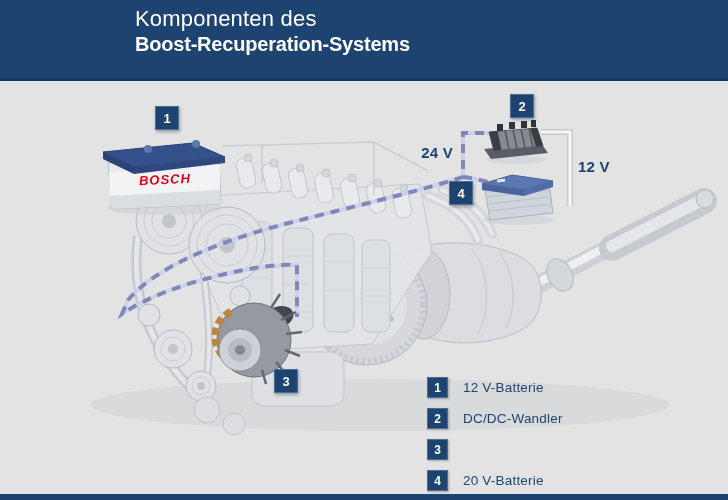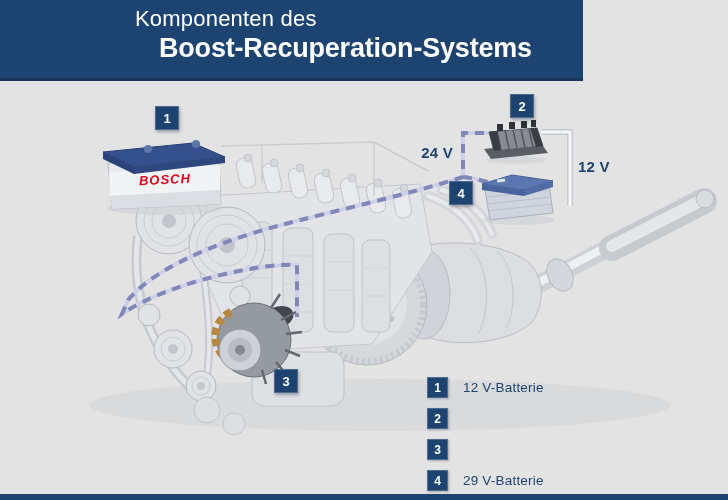--- a/index.html
+++ b/index.html
@@ -1,24 +1,24 @@
 <!DOCTYPE html>
 <html style="--c-navy: #1d4371; --c-background: #e3e3e4; --c-wire: #8287ba; --c-wireLight: #cdd0e6; --c-red: #e2001a;"><head>
 <meta charset="utf-8">
 <style>
   html,body{margin:0;padding:0;}
   body{font-family:"Liberation Sans", sans-serif; background:#9a9a9a;}
   .stage{position:relative; width:728px; height:500px; overflow:hidden;
          background:var(--c-background,#e3e3e4); margin:0 auto;}
   
-  .top-bar{position:absolute; left:0; top:0; width:583px; height:78px;
+  .top-bar{position:absolute; left:0; top:0; width:728px; height:78px;
            background:var(--c-navy,#1d4371); border-bottom:3px solid #16345c;}
   .title-wrap{padding:6px 0 0 135px; color:#fff;}
   .title-line1{font-size:22px; font-weight:400; letter-spacing:.2px; line-height:1.2;}
-  .title-line2{font-size:27px; font-weight:700; letter-spacing:-.2px; line-height:1.25;margin-left:24px;}
+  .title-line2{font-size:20px; font-weight:700; letter-spacing:-.2px; line-height:1.25;}
   
   .canvas{position:absolute; left:0; top:81px; width:728px; height:413px;}
   .canvas svg{position:absolute; left:0; top:0;}
   
   .marker{position:absolute; width:24px; height:24px; box-sizing:border-box;
           background:var(--c-navy,#1d4371); color:#fff; text-align:center;
           font-size:13px; font-weight:700; line-height:23px;
           border:1px solid rgba(255,255,255,.22);
           box-shadow:1px 2px 3px rgba(20,30,50,.35);}
   .m1{left:155px; top:25px;}  .m2{left:510px; top:13px;}
@@ -256,25 +256,26 @@
     <div class="vlabel v48">24 V</div>
     <div class="vlabel v12">12 V</div>
 
     <div class="legend">
       <div class="legend-row">
         <span class="legend-badge">1</span>
         <span class="legend-label">12 V-Batterie</span>
       </div>
       <div class="legend-row">
         <span class="legend-badge">2</span>
+        <span class="legend-label">DC/DC-Wandler</span>
       </div>
       <div class="legend-row">
         <span class="legend-badge">3</span>
       </div>
       <div class="legend-row">
         <span class="legend-badge">4</span>
-        <span class="legend-label">29 V-Batterie</span>
+        <span class="legend-label">20 V-Batterie</span>
       </div>
     </div>
   </div>
 
   <div class="bottom-bar"></div>
 </div>
 
 </body></html>

